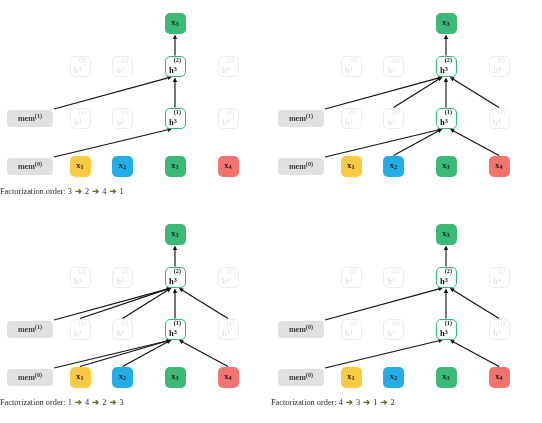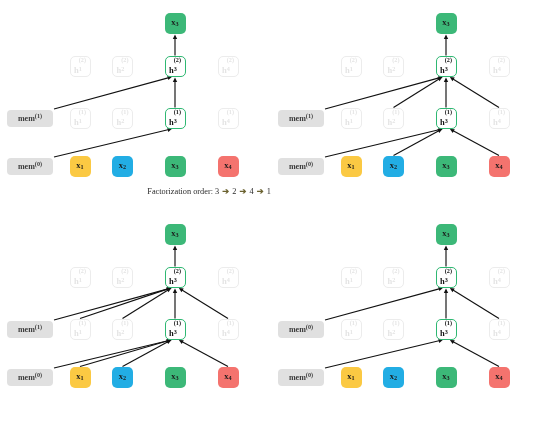--- a/index.html
+++ b/index.html
@@ -25,21 +25,21 @@
   }
   .node.mem{
     width:46px;height:17px;background:#e0e0e0;border:none;border-radius:4px;
     color:#3b3b3b;font-size:8px;
   }
   .node.leaf{border:none;color:#1b1b1b;}
   .lbl{display:inline-block;white-space:nowrap;}
   sub{font-size:6.2px;vertical-align:-0.22em;}
   sup{font-size:6.2px;vertical-align:0.42em;}
   .caption{
-    position:absolute;left:0;top:186px;width:271px;text-align:right;
+    position:absolute;left:0;top:186px;width:271px;text-align:left;
     font-family:"Liberation Serif",serif;font-size:8.3px;color:#2b2b2b;
     white-space:nowrap;
   }
   .caption .arr{color:#6b6230;font-weight:bold;padding:0 1px;}
   .caption .num{padding:0 0px;}
 </style>
 </head>
 <body>
 
 <div id="root">
@@ -233,20 +233,21 @@
         <div class="node x leaf" style="left:217.5px;top:155.5px;background:#f4736e;width:21px;height:21px;">
           <span class="lbl">x<sub>4</sub></span>
         </div>
         <div class="node mem" style="left:7px;top:109.5px;width:46px;height:17px;">
           <span class="lbl">mem<sup>(1)</sup></span>
         </div>
         <div class="node mem" style="left:7px;top:157.5px;width:46px;height:17px;">
           <span class="lbl">mem<sup>(0)</sup></span>
         </div>
       </div>
+      <div class="caption"><span>Factorization order:</span> <span class="num">1</span><span class="arr"> ➔ </span><span class="num">4</span><span class="arr"> ➔ </span><span class="num">2</span><span class="arr"> ➔ </span><span class="num">3</span></div>
     </div>
     <div class="panel" style="left: 271px; top: 211px;">
       <div class="stage">
         <svg class="svg-layer" width="271" height="190">
           <line x1="54" y1="157" x2="168.9155064566029" y2="129.47821904190602" stroke="#111111" stroke-width="1.15"></line>
           <polygon points="172.0275015372864,128.7329092956919 168.2609087518688,131.89720681470624 167.23610785082442,127.61821357876643" fill="#111111"></polygon>
           <line x1="228" y1="155.5" x2="181.6956026701602" y2="130.49562544188652" stroke="#111111" stroke-width="1.15"></line>
           <polygon points="178.87990539765718,128.9751489147349 183.79681675976556,129.13001226472255 181.70616153493208,133.0015960144142" fill="#111111"></polygon>
           <line x1="175" y1="107.5" x2="175" y2="80.7" stroke="#111111" stroke-width="1.15"></line>
           <polygon points="175,77.5 177.2,81.9 172.8,81.9" fill="#111111"></polygon>
@@ -296,14 +297,15 @@
         <div class="node x leaf" style="left:217.5px;top:155.5px;background:#f4736e;width:21px;height:21px;">
           <span class="lbl">x<sub>4</sub></span>
         </div>
         <div class="node mem" style="left:7px;top:109.5px;width:46px;height:17px;">
           <span class="lbl">mem<sup>(0)</sup></span>
         </div>
         <div class="node mem" style="left:7px;top:157.5px;width:46px;height:17px;">
           <span class="lbl">mem<sup>(0)</sup></span>
         </div>
       </div>
+      <div class="caption"><span>Factorization order:</span> <span class="num">4</span><span class="arr"> ➔ </span><span class="num">3</span><span class="arr"> ➔ </span><span class="num">1</span><span class="arr"> ➔ </span><span class="num">2</span></div>
     </div>
   </div>
 
 </body></html>

